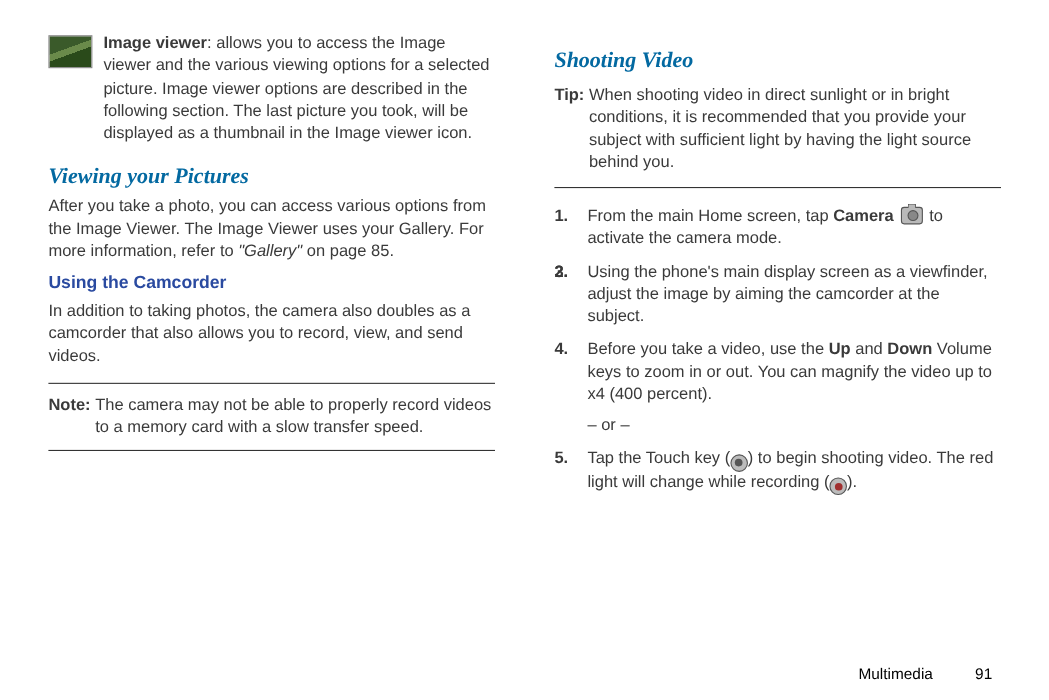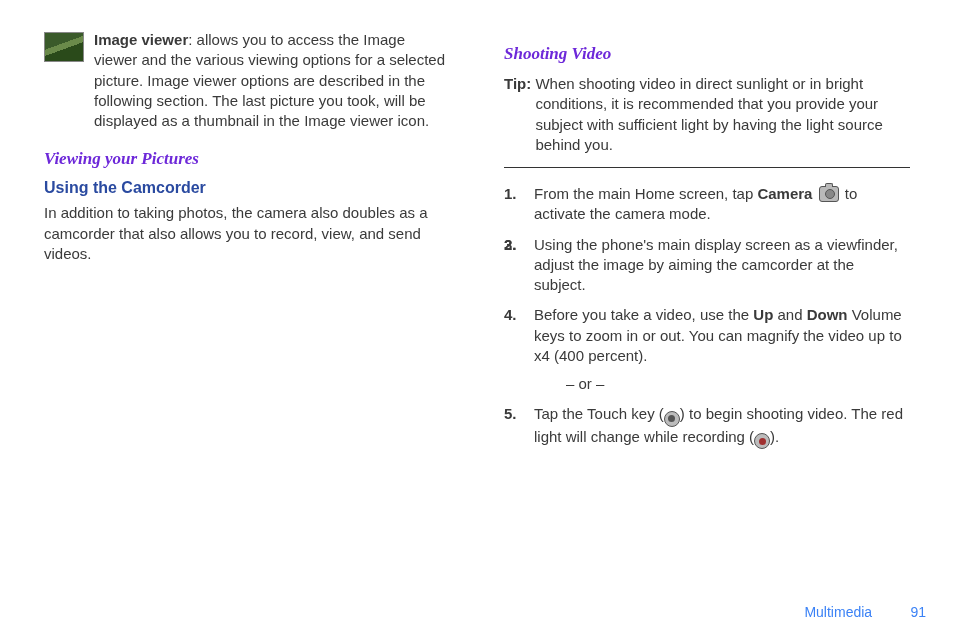--- a/index.html
+++ b/index.html
@@ -28,24 +28,24 @@
   .thumb {
     width: 40px; height: 30px;
     border: 1px solid #888;
     background: linear-gradient(160deg, #3a5a2a 0 40%, #6a8a4a 40% 55%, #2a4a1a 55% 100%);
     flex-shrink: 0;
     margin-top: 2px;
   }
   .feature-text { flex: 1; }
 
   .h3 {
-    color: #6d28d9;
+    color: #0369a1;
     font-style: italic;
     font-weight: bold;
-    font-size: 17px;
+    font-size: 20px;
     font-family: Georgia, 'Times New Roman', serif;
     margin: 14px 0 6px 0;
   }
   .h2 {
     color: #2a4aa0;
     font-weight: bold;
     font-size: 16px;
     font-family: Arial, Helvetica, sans-serif;
     margin: 10px 0 6px 0;
   }
@@ -78,21 +78,20 @@
     margin-bottom: 10px;
   }
   ol.steps > li > .num {
     position: absolute;
     left: 0;
     font-weight: bold;
   }
   .li-extra {
     margin-top: 8px;
     padding-left: 0;
-    margin-left: 32px;
   }
 
   .bold { font-weight: bold; }
 
   .cam-icon {
     display: inline-block;
     width: 20px; height: 16px;
     border: 1.5px solid #555;
     border-radius: 3px;
     background: #b9b9b9;
@@ -134,45 +133,54 @@
     content: "";
     width: 7px; height: 7px;
     border-radius: 50%;
     background: #555;
   }
   .rec-icon.red::after { background: #a03030; }
 
   .footer {
     position: absolute;
     bottom: 16px;
-    right: 28px;
+    right: 52px;
     font-size: 14px;
-    color: #3b82f6;
+    color: #000000;
   }
   .footer .pnum { display: inline-block; min-width: 30px; text-align: right; margin-left: 20px; }
 </style>
 </head>
 <body>
 
 <div class="columns">
 
   <div class="col">
 
     <div class="feature">
       <div class="thumb"></div>
       <p class="feature-text">
         <span class="bold">Image viewer</span><span>: allows you to access the Image viewer and the various viewing options for a selected picture. Image viewer options are described in the following section. The last picture you took, will be displayed as a thumbnail in the Image viewer icon.</span>
       </p>
     </div>
 
     <div class="h3">Viewing your Pictures</div>
+    <p>
+      <span>After you take a photo, you can access various options from the Image Viewer. The Image Viewer uses your Gallery. For more information, refer to </span><span class="italic-ref">"Gallery" </span><span> on page 85.</span>
+    </p>
 
     <div class="h2">Using the Camcorder</div>
     <p>In addition to taking photos, the camera also doubles as a camcorder that also allows you to record, view, and send videos.</p>
 
+    <div class="note-block">
+      <p>
+        <span class="note-label">Note: </span>
+        <span class="note-body">The camera may not be able to properly record videos to a memory card with a slow transfer speed.</span>
+      </p>
+    </div>
 
   </div>
 
   <div class="col">
 
     <div class="h3">Shooting Video</div>
 
     <div class="tip-block">
       <p>
         <span class="tip-label">Tip: </span>

